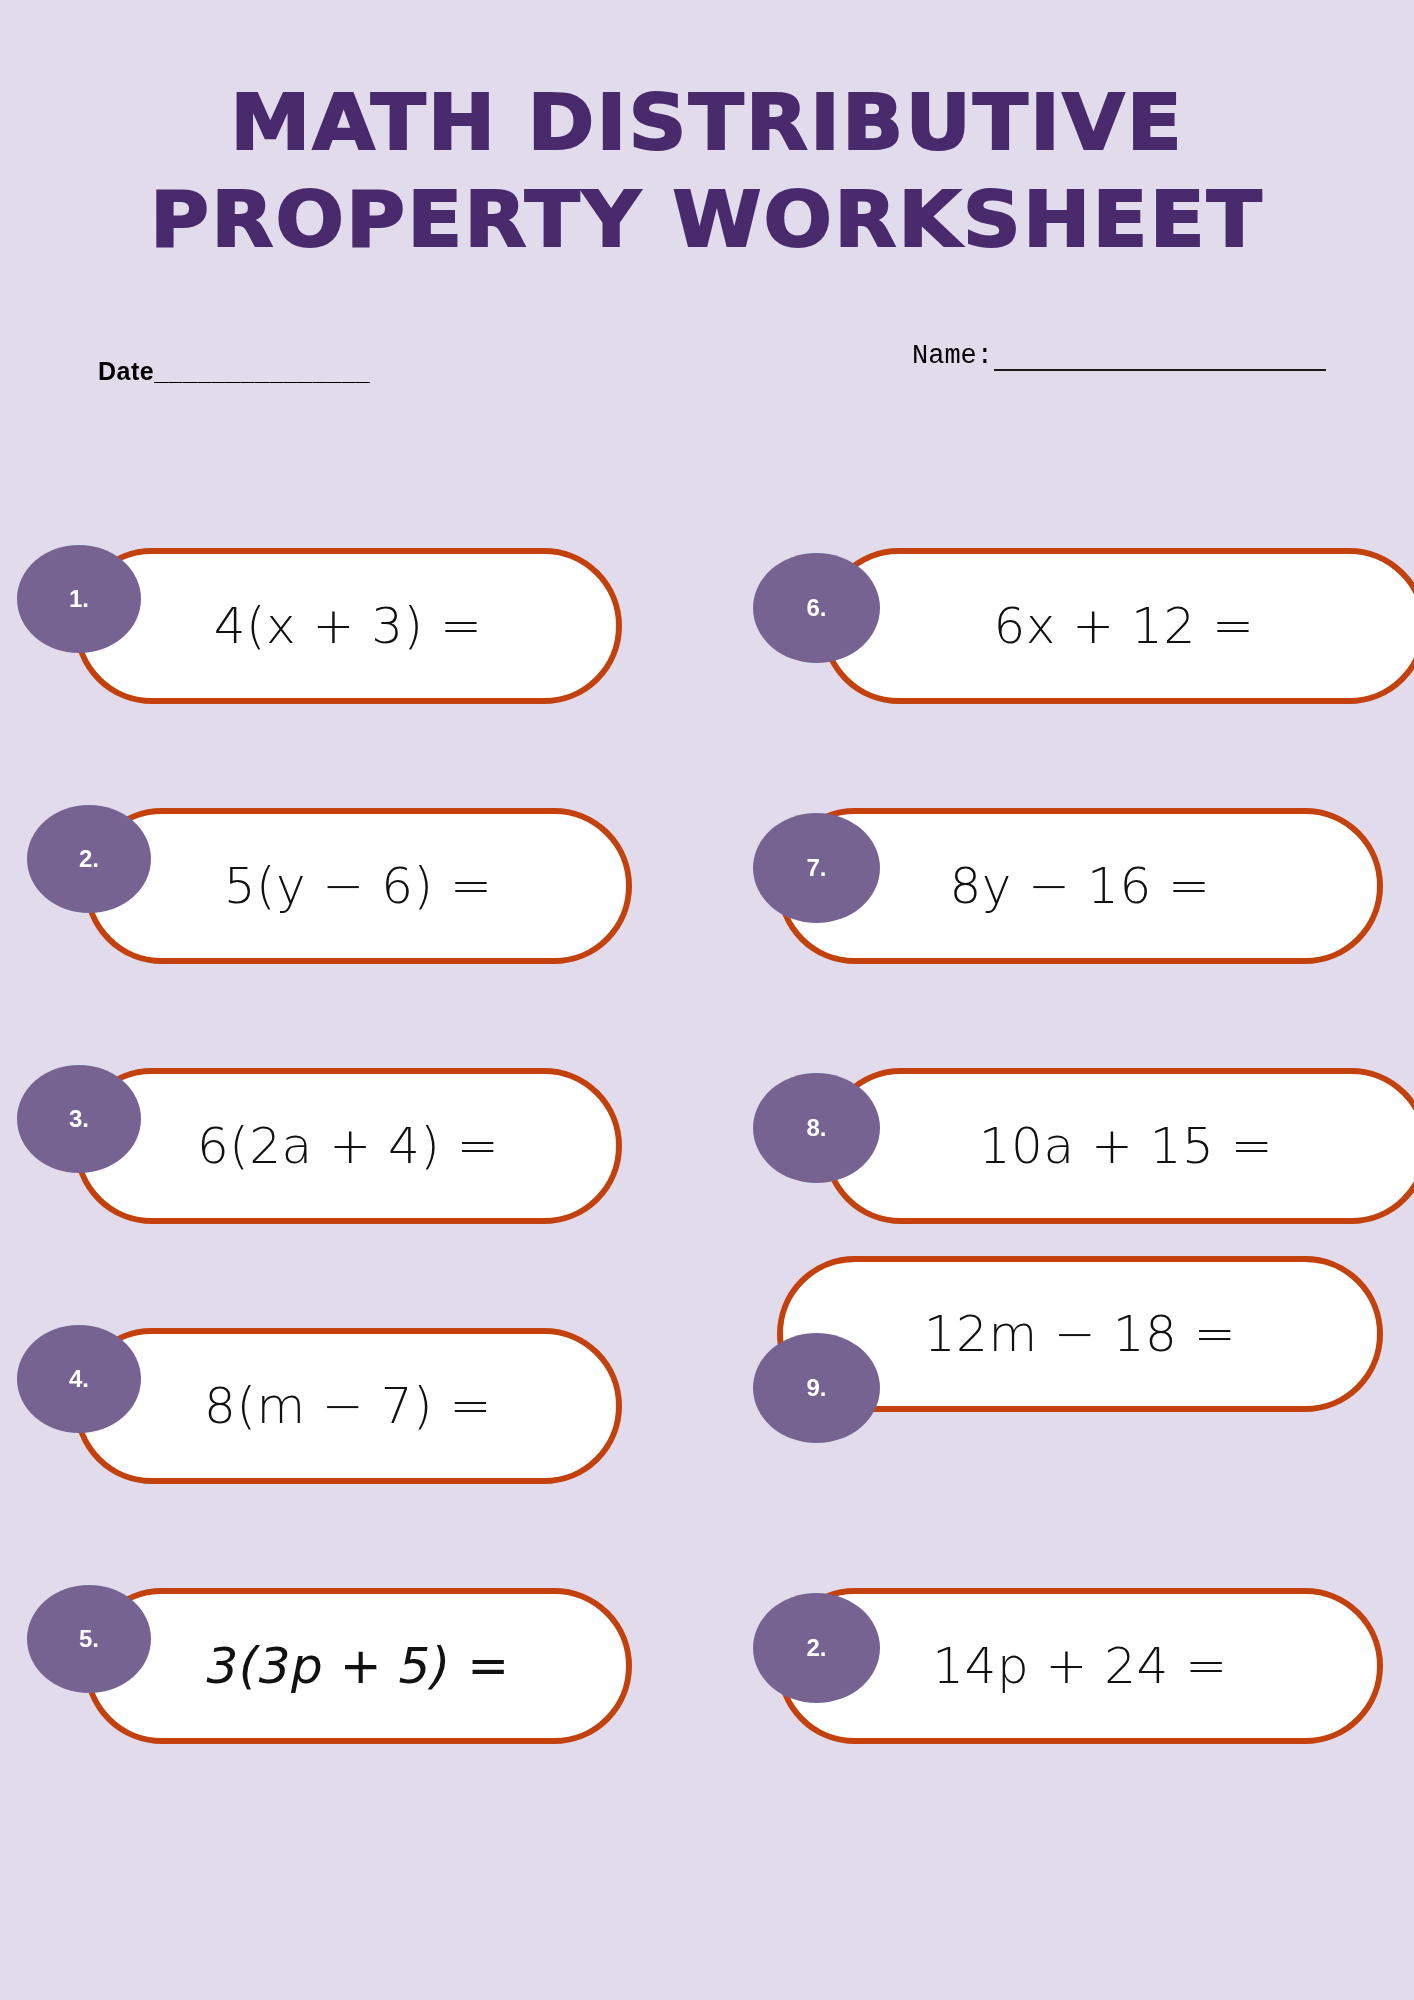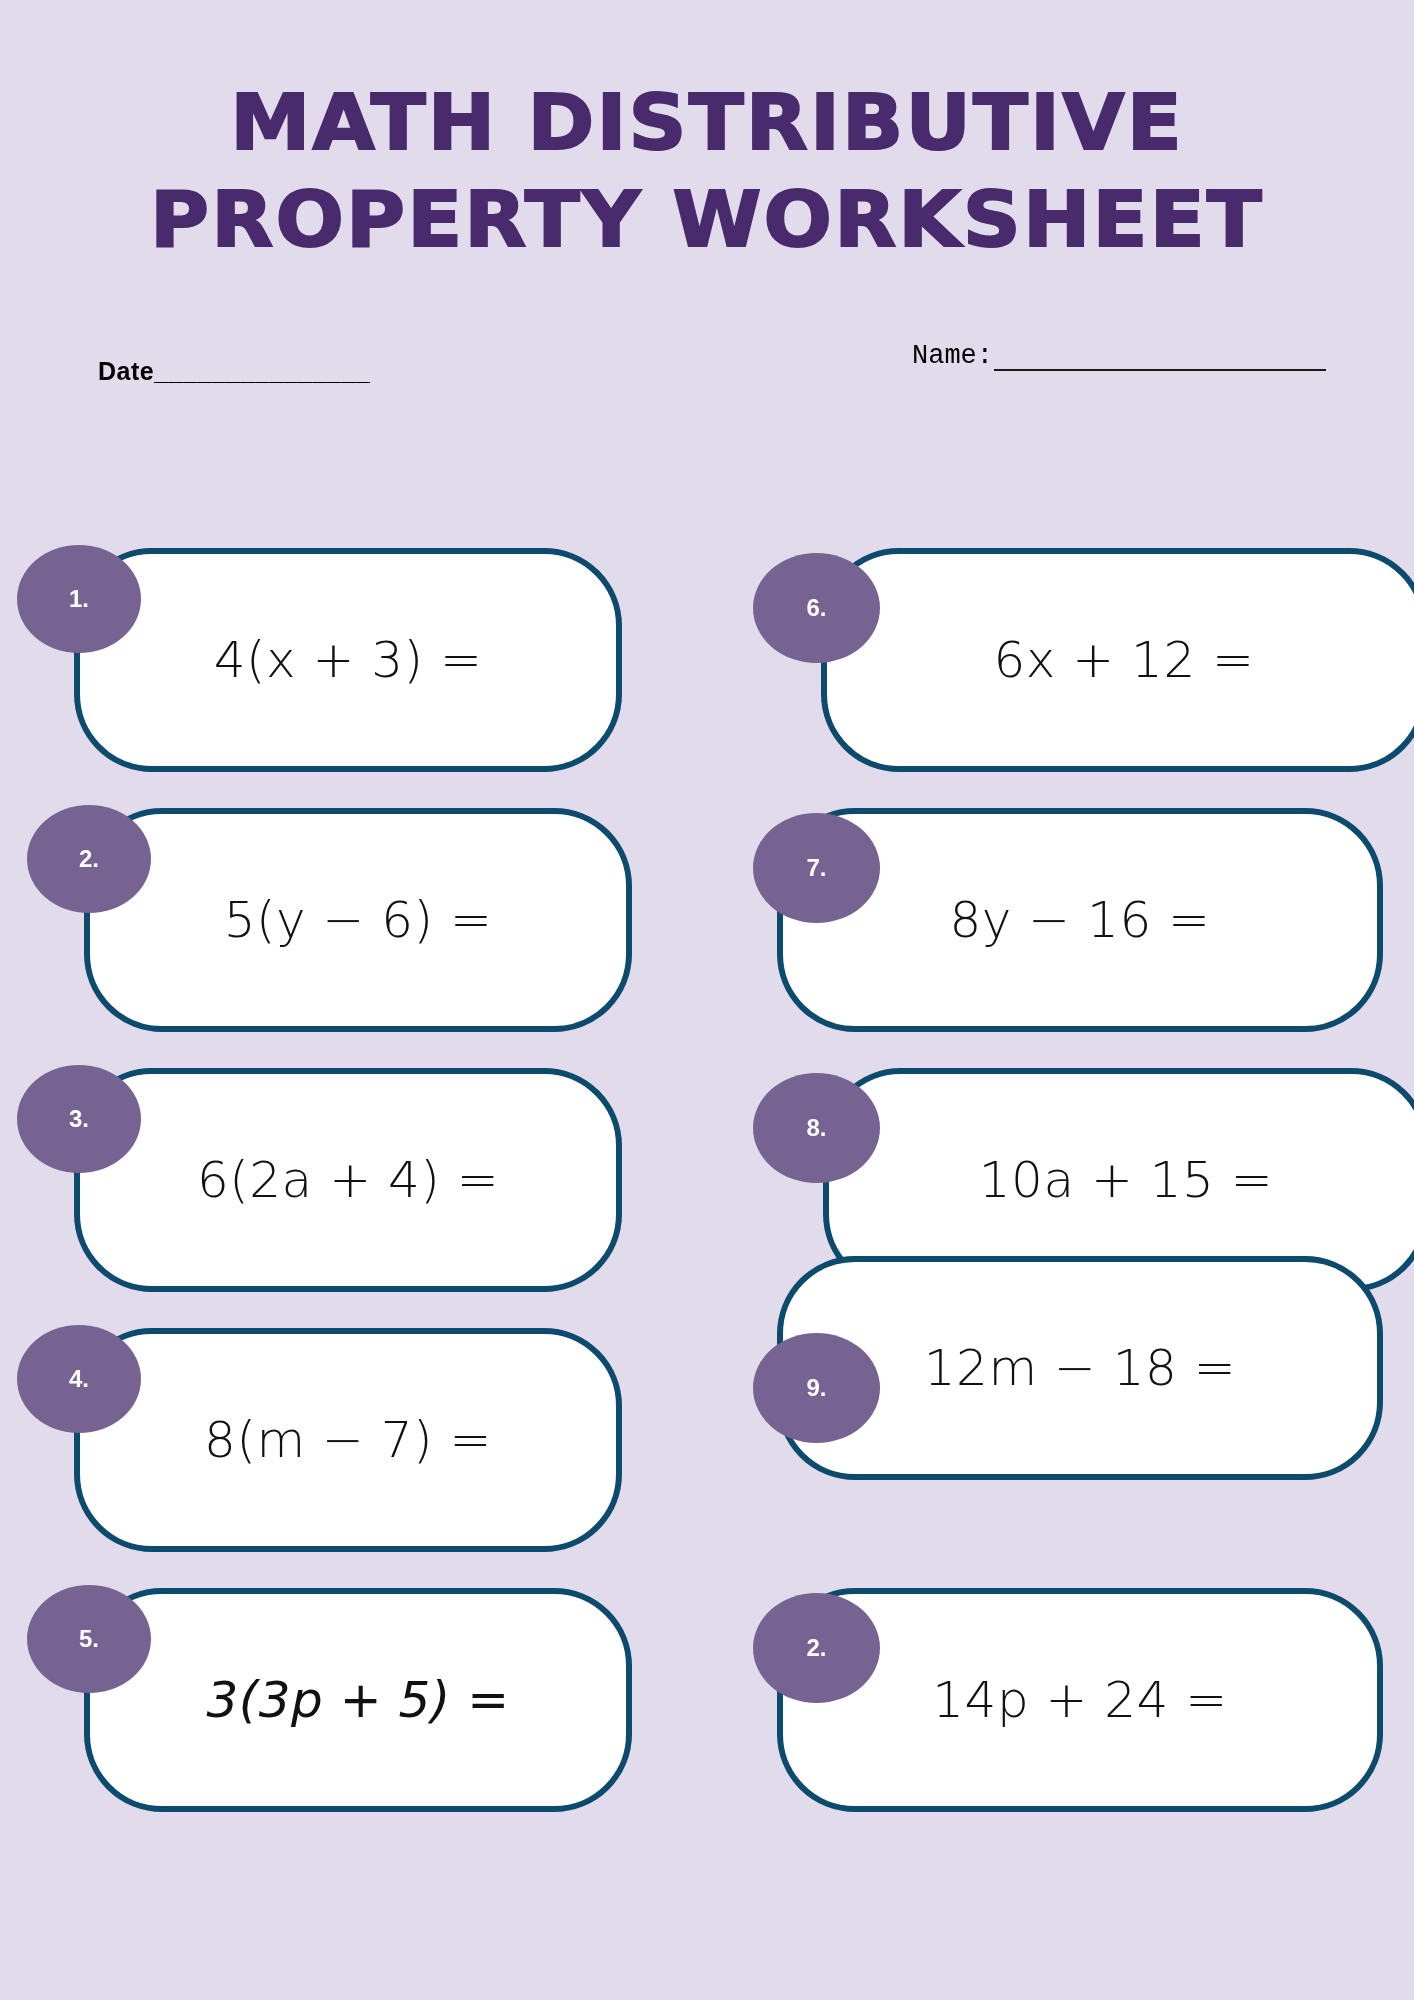--- a/index.html
+++ b/index.html
@@ -55,24 +55,24 @@
   .name-line {
     display: inline-block;
     width: 332px;
     height: 26px;
     border-bottom: 2px solid #1a1a1a;
     margin-left: 1px;
   }
   .card {
     position: absolute;
     width: 548px;
-    height: 224px;
+    height: 156px;
     box-sizing: border-box;
     background: #ffffff;
-    border: 6px solid #0c4a6e;
+    border: 6px solid #c2410c;
     border-radius: 78px;
   }
   .card .expr {
     position: absolute;
     left: 0;
     right: 0;
     top: 0;
     bottom: 0;
     display: flex;
     align-items: center;

